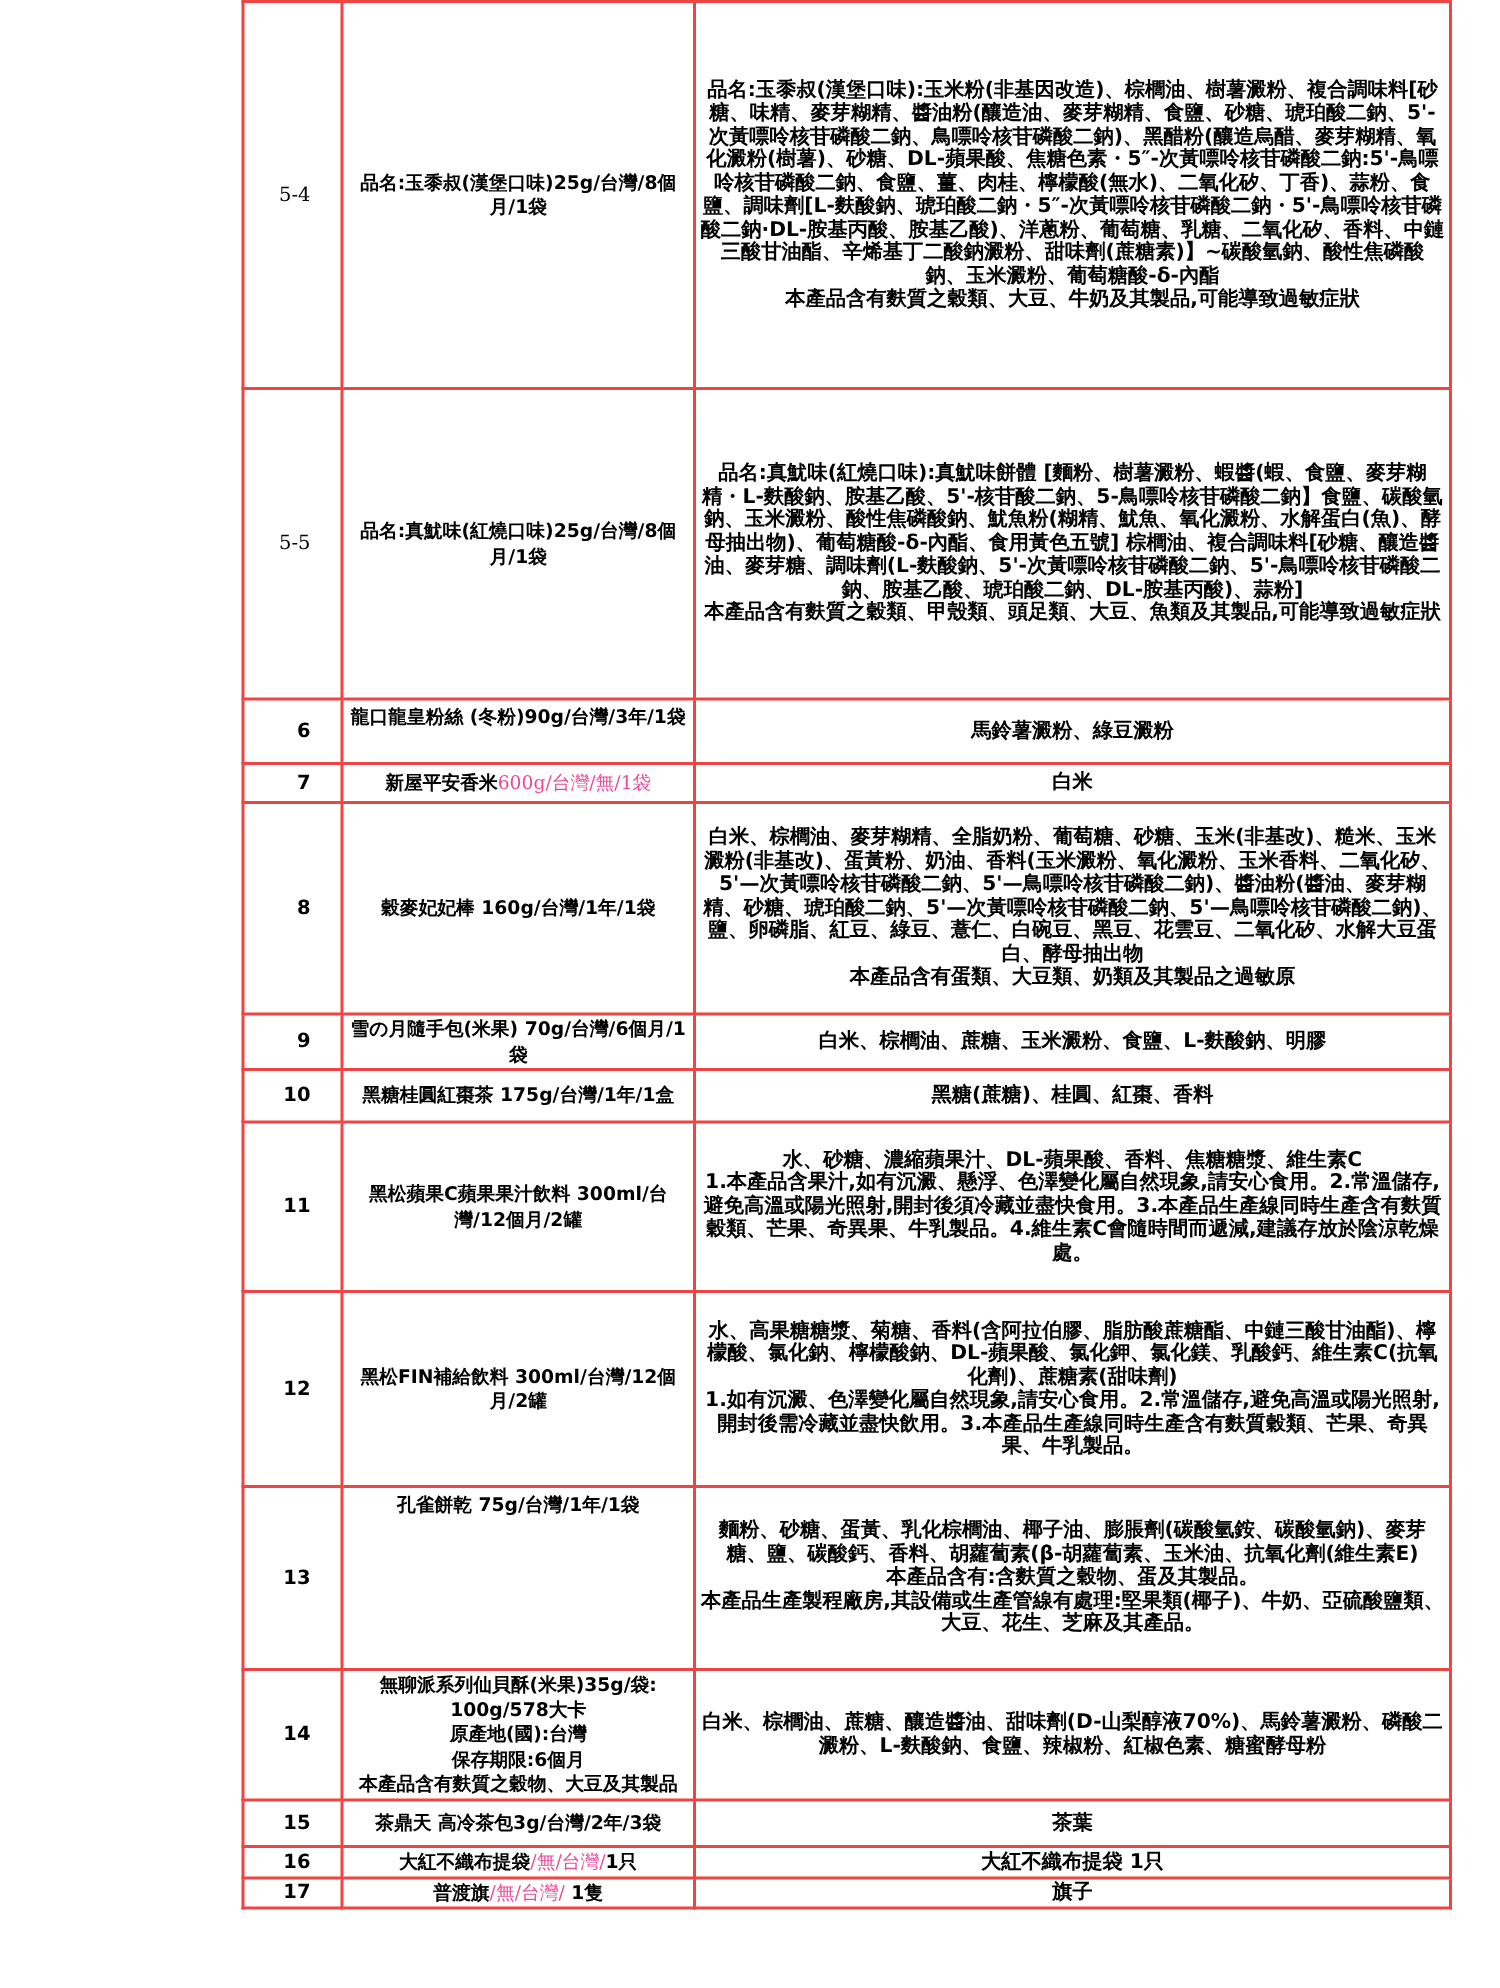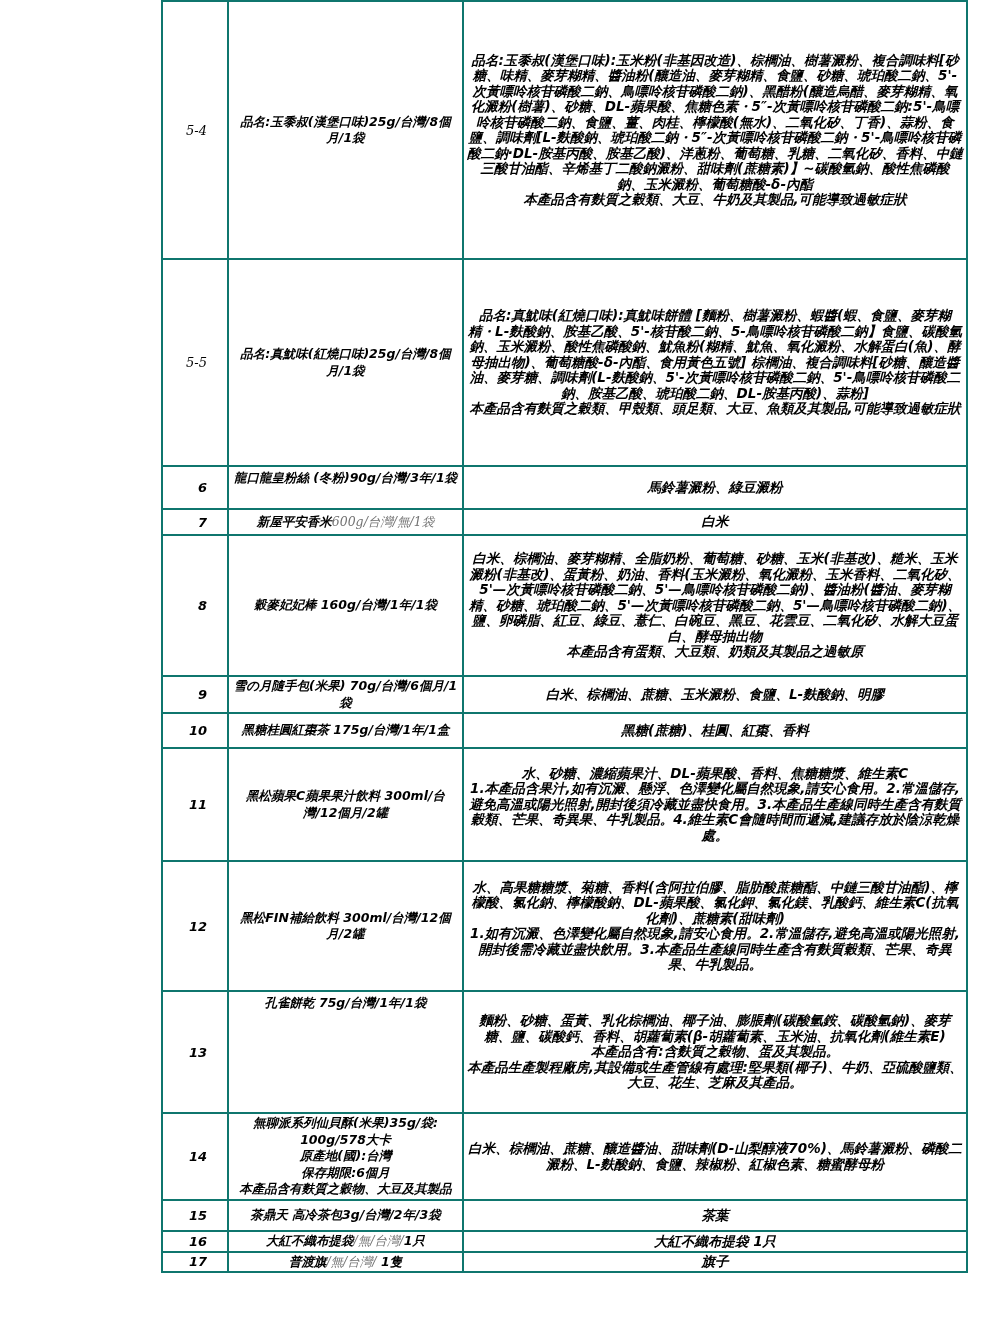--- a/index.html
+++ b/index.html
@@ -6,27 +6,26 @@
   body{
     width:1000px;height:1325px;position:relative;background:#ffffff;
     font-family:"DejaVu Sans","Liberation Sans",sans-serif;color:#000;
   }
   .page{position:absolute;inset:0;background:#fff;}
   table.product-table{
     position:absolute;left:161px;top:0;width:805px;
     border-collapse:collapse;table-layout:fixed;
   }
   td{
-    border:2px solid #0f766e;
+    border:2px solid #ef4444;
     padding:1px 3px;
     vertical-align:middle;
     font-weight:bold;
     color:#000;
     overflow:hidden;
-    font-style:italic;
   }
   td.num{
     text-align:right;padding-right:20px;
     font-size:13px;
   }
   td.num.plain{
     text-align:left;padding-left:23px;font-weight:400;
     font-family:"DejaVu Serif","Liberation Serif",serif;
   }
   td.name{
@@ -35,21 +34,21 @@
     white-space:pre-line;
     margin-left:25px;
   }
   td.ing{
     text-align:center;
     font-size:13.5px;line-height:15.5px;
     white-space:pre-line;
   }
   tr.vtop td.name{vertical-align:top;padding-top:3px;}
   .gray{
-    color:#737373;font-weight:400;
+    color:#ec4899;font-weight:400;
     font-family:"DejaVu Serif","Liberation Serif",serif;
   }
 </style>
 </head>
 <body>
 
 <div class="page">
   <table class="product-table">
     <colgroup>
       <col style="width:66px">

